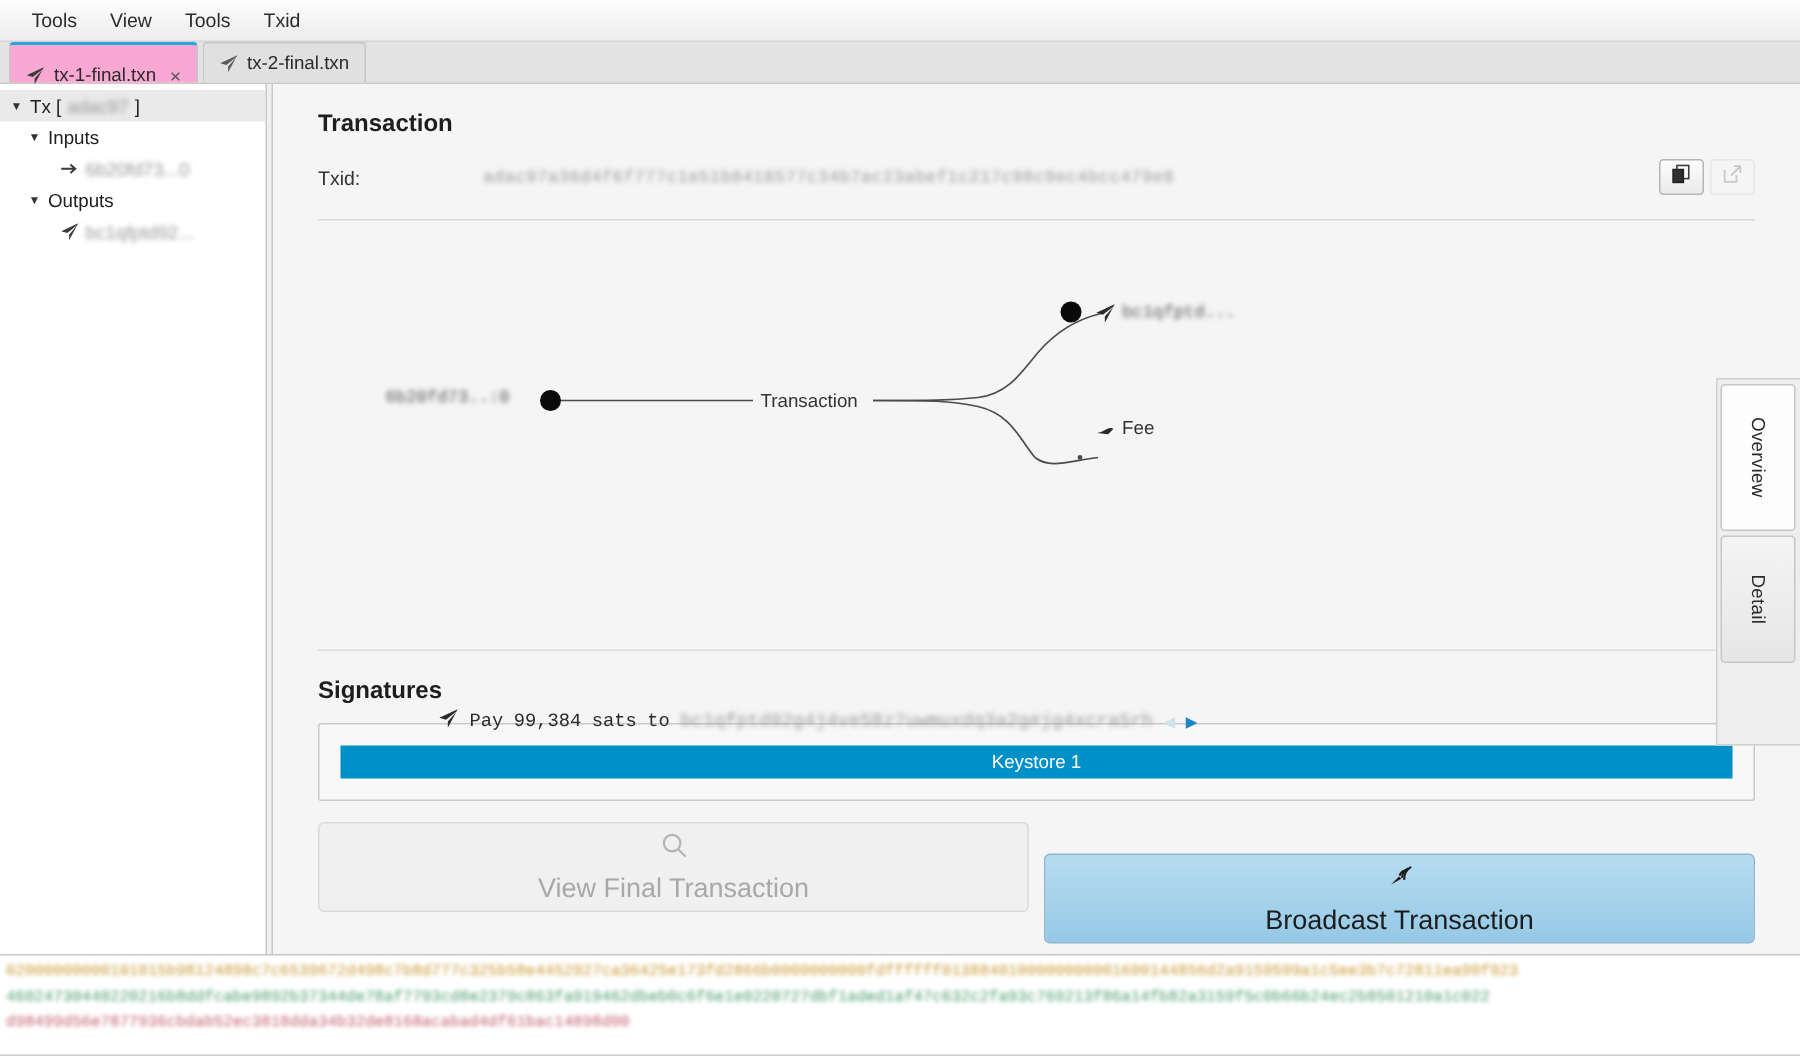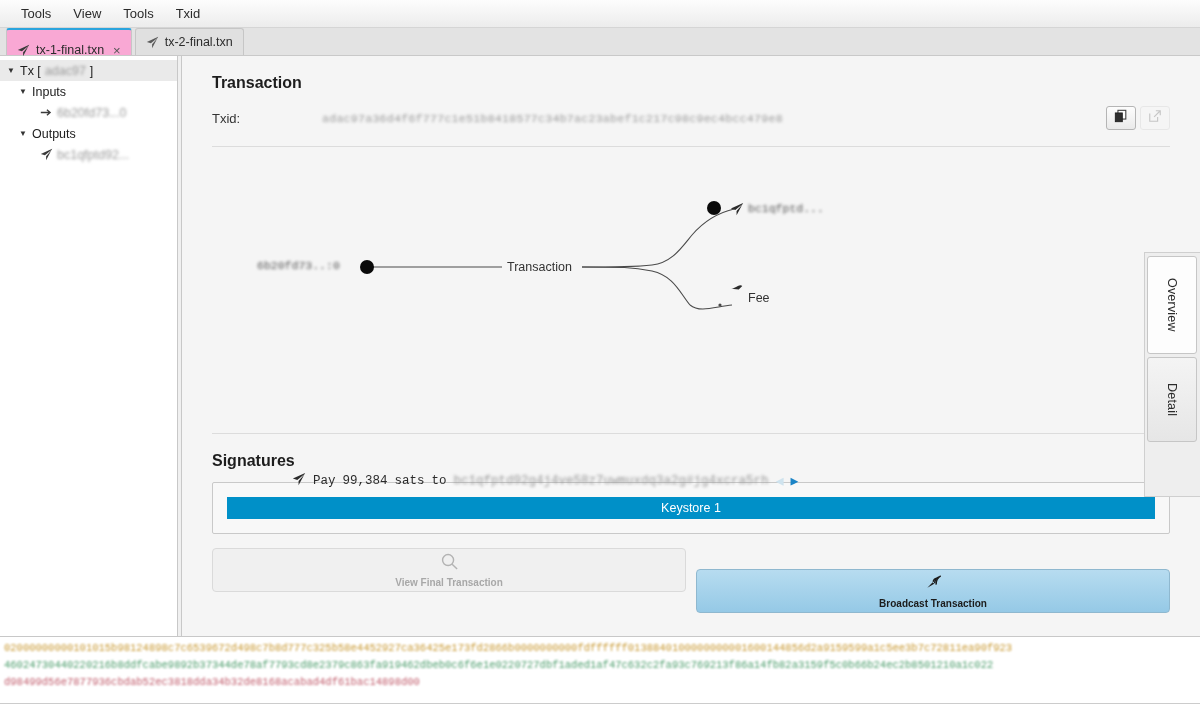--- a/index.html
+++ b/index.html
@@ -222,28 +222,27 @@
     color: #ffffff; font-size: 12.5px;
     cursor: pointer;
   }
 
   .bigbtns {
     display: flex; gap: 10px;
     margin: 14px 30px 0 30px;
   }
   .bigbtn {
     flex: 1 1 0;
-    height: 44px;
+    height: 60px;
     border-radius: 4px;
     display: flex; flex-direction: column;
     align-items: center; justify-content: center;
     gap: 4px;
-    font-size: 10px;
+    font-size: 18px;
     cursor: pointer;
-    font-weight: bold;
   }
   .bigbtn.disabled {
     background: #f0f0f0;
     border: 1px solid #dadada;
     color: #a8a8a8;
     cursor: default;
   }
   .bigbtn.primary {
     background: linear-gradient(#b7dcf0, #95c9e6);
     border: 1px solid #8fb8cf;
@@ -394,21 +393,21 @@
             <path d="M15 1 L1 7.5 L6 9 L14.5 2.2 L7.5 10.2 L7.5 15 Z" fill="#2b2b2b"></path>
           </svg>
       </span>
       <div class="node-label blur" style="left:566px; top:55px;">bc1qfptd...</div>
 
       <span style="position:absolute; left:548px; top:132px;">
         <svg viewBox="0 0 16 16" width="14" height="14">
             <path d="M1.5 11 C4 11, 6 9.5, 9 8 C11 7, 13 7, 14 8 L10 12 Z" fill="#2b2b2b"></path>
           </svg>
       </span>
-      <div class="fee-label" style="left:566px; top:144px;">Fee</div>
+      <div class="fee-label" style="left:566px; top:131px;">Fee</div>
 
       <div class="payline">
         <span>
           <svg viewBox="0 0 16 16" width="14" height="14">
               <path d="M15 1 L1 7.5 L6 9 L14.5 2.2 L7.5 10.2 L7.5 15 Z" fill="#2b2b2b"></path>
             </svg>
         </span>
         <span>Pay</span>
         <span>99,384</span>
         <span>sats</span>

